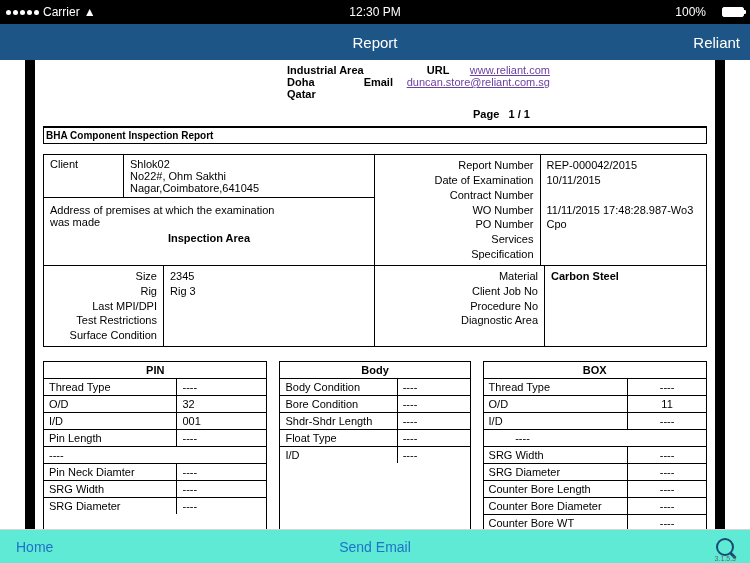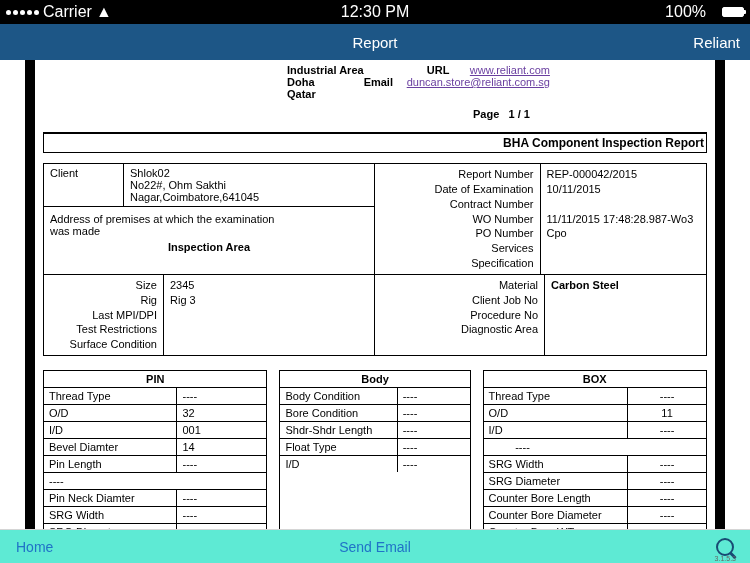--- a/index.html
+++ b/index.html
@@ -1,18 +1,18 @@
 <!DOCTYPE html>
 <html><head>
 <meta charset="utf-8">
 <style>
   * { margin: 0; padding: 0; box-sizing: border-box; }
   body { font-family: -apple-system, Helvetica, Arial, sans-serif; width: 750px; height: 563px; overflow: hidden; background: #fff; }
   
-  .status-bar { height: 18px; background: #000; color: #fff; display: flex; align-items: center; font-size: 16px; padding: 12px 6px; position: relative; }
+  .status-bar { height: 18px; background: #000; color: #fff; display: flex; align-items: center; font-size: 12px; padding: 12px 6px; position: relative; }
   .status-left { flex: 1; display: flex; align-items: center; gap: 4px; }
   .status-center { position: absolute; left: 50%; transform: translateX(-50%); }
   .status-right { display: flex; align-items: center; gap: 16px; }
   .signal-dots { display: flex; gap: 2px; }
   .signal-dots span { width: 5px; height: 5px; border-radius: 50%; background: #fff; display: inline-block; }
   .battery { width: 22px; height: 10px; border: 1px solid #fff; border-radius: 2px; position: relative; }
   .battery::after { content: ''; position: absolute; right: -3px; top: 2px; width: 2px; height: 4px; background: #fff; border-radius: 0 1px 1px 0; }
   .battery-fill { background: #fff; height: 100%; width: 100%; }
 
   .nav-bar { height: 36px; background: #1d5686; color: #fff; display: flex; align-items: center; padding: 0 10px; font-size: 15px; position: relative; }
@@ -27,21 +27,21 @@
   .black-bar-right { position: absolute; right: 0; top: 0; bottom: 0; width: 10px; background: #000; }
   .paper { margin: 0 18px; padding-top: 4px; font-size: 11px; color: #000; }
 
   .header-row { display: flex; justify-content: flex-start; padding: 0 4px 2px 4px; }
   .header-left { text-align: left; font-weight: bold; padding-left: 240px; }
   .header-right { text-align: right; }
   .header-right .lbl { font-weight: bold; display: inline-block; width: 40px; text-align: left; }
   .link { color: #6a3fa0; text-decoration: underline; cursor: pointer; }
   .page-row { text-align: left; padding-left: 430px; font-weight: bold; margin-top: 6px; }
 
-  .section-title { border: 1px solid #000; border-top: 2px solid #000; text-align: right; font-weight: bold; padding: 2px; margin-top: 12px; font-size: 12px; }
+  .section-title { border: 1px solid #000; border-top: 2px solid #000; text-align: left; font-weight: bold; padding: 2px; margin-top: 6px; font-size: 10px; }
 
   .info-block { border: 1px solid #000; margin-top: 10px; display: flex; }
   .info-left { width: 50%; border-right: 1px solid #000; }
   .info-right { width: 50%; display: flex; }
   .info-right-labels { width: 50%; text-align: right; padding: 3px 6px; border-right: 1px solid #000; line-height: 1.35; }
   .info-right-values { width: 50%; padding: 3px 6px; line-height: 1.35; }
   .client-row { display: flex; border-bottom: 1px solid #000; }
   .client-label { width: 80px; padding: 3px 6px; border-right: 1px solid #000; }
   .client-value { flex: 1; padding: 3px 6px; }
   .address-block { padding: 6px 6px 2px 6px; }
@@ -211,24 +211,20 @@
               </div>
               <div class="mini-row">
                 <div class="mini-label">O/D</div>
                 <div class="mini-value">32</div>
               </div>
               <div class="mini-row">
                 <div class="mini-label">I/D</div>
                 <div class="mini-value">001</div>
               </div>
               <div class="mini-row">
-                <div class="mini-label">Bevel Diamter</div>
-                <div class="mini-value">14</div>
-              </div>
-              <div class="mini-row">
                 <div class="mini-label">Pin Length</div>
                 <div class="mini-value">----</div>
               </div>
               <div class="mini-row">
                 <div class="mini-value">----</div>
               </div>
               <div class="mini-row">
                 <div class="mini-label">Pin Neck Diamter</div>
                 <div class="mini-value">----</div>
               </div>

